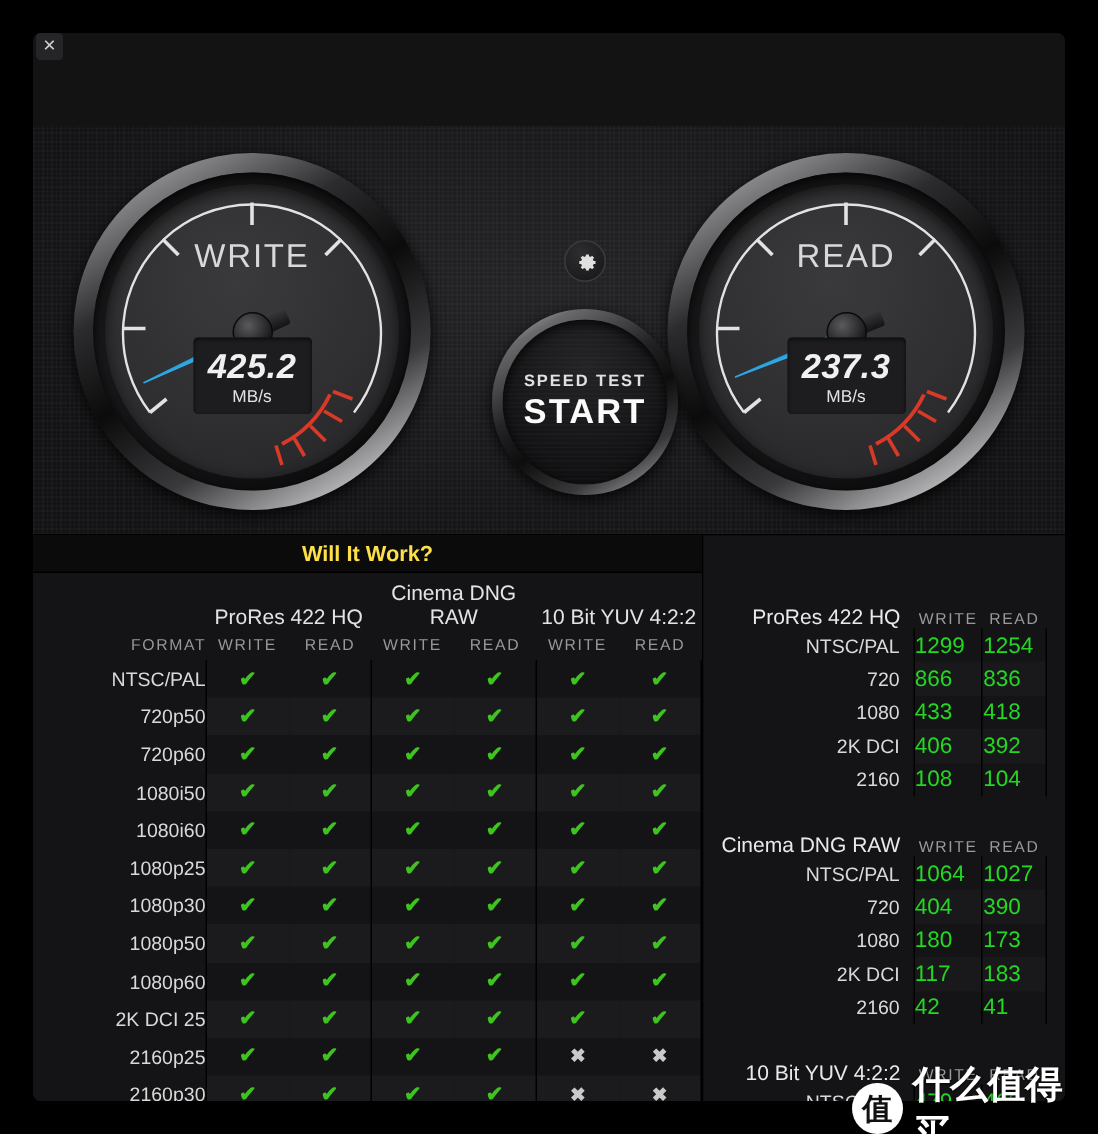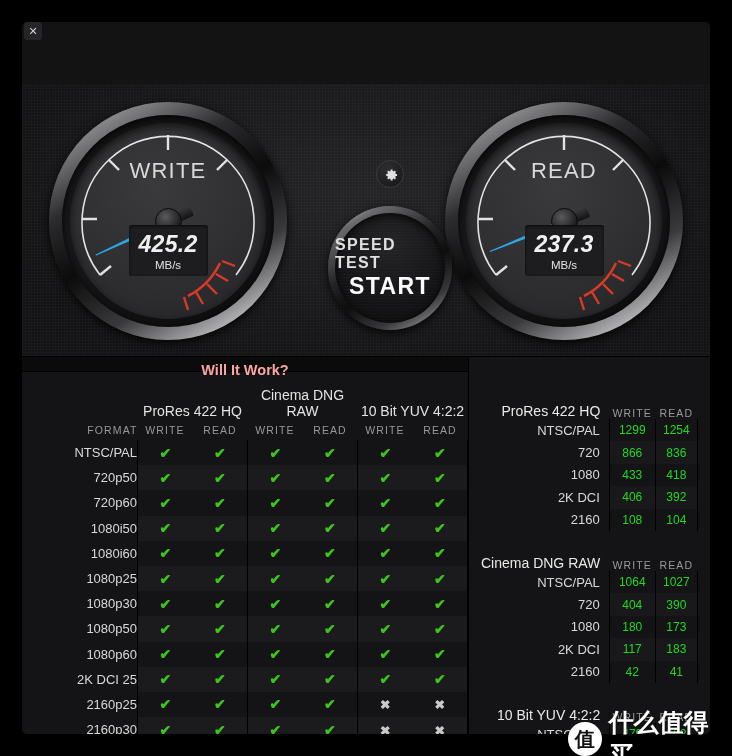--- a/index.html
+++ b/index.html
@@ -141,30 +141,30 @@
   }
   #startbtn .face {
     position: absolute; inset: 7px; border-radius: 50%;
     background:
       repeating-linear-gradient(0deg, rgba(255,255,255,.02) 0 1px, transparent 1px 3px),
       radial-gradient(circle at 50% 28%, #242426 0%, #161618 55%, #0c0c0d 100%);
     box-shadow: inset 0 2px 8px rgba(0,0,0,.9);
     display: flex; flex-direction: column;
     align-items: center; justify-content: center;
   }
-  #startbtn .l1 { font-size: 16px; color: #e0e0e0; font-weight: 700; letter-spacing: 1.3px; }
+  #startbtn .l1 { font-size: 11px; color: #e0e0e0; font-weight: 700; letter-spacing: 1.3px; }
   #startbtn .l2 { font-size: 23px; color: #fbfbfb; font-weight: 700; letter-spacing: 1.4px; margin-top: 1px; }
   
   #lower { position: absolute; left: 0; top: 335px; width: 688px; height: 377px; }
   #leftPanel  { position: absolute; left: 0;     top: 0; width: 446px; height: 377px; background: #141416; }
   #rightPanel { position: absolute; left: 447px; top: 0; width: 241px; height: 377px; background: #141416; }
   #vdiv { position: absolute; left: 446px; top: 0; width: 1px; height: 377px; background: #000; }
   .panelhead {
-    height: 15px; line-height: 27px; text-align: center;
-    font-size: 14.5px; font-weight: 700; color: #fca5a5;
+    height: 25px; line-height: 27px; text-align: center;
+    font-size: 14.5px; font-weight: 700; color: #fde047;
     background: #0b0b0c;
     border-bottom: 1px solid #000;
   }
   
   table { border-collapse: collapse; }
   #witw { position: absolute; left: 26px; top: 30px; width: 420px; }
   #witw td, #witw th { padding: 0; }
   .grp {
     font-size: 14px; color: #e3e3e3; font-weight: 400;
     text-align: center; height: 23px; vertical-align: bottom;
@@ -192,21 +192,21 @@
   }
   .hf-sub {
     font-size: 10.5px; color: #9a9a9a; letter-spacing: 1.1px;
     text-align: center; height: 28px; vertical-align: bottom; width: 57px;
   }
   .hf-lab {
     font-size: 13px; color: #d9d9d9; text-align: right;
     padding-right: 9px; height: 22.4px; white-space: nowrap;
   }
   .hf-val {
-    font-size: 12px; color: #23d723; text-align: center;
+    font-size: 15px; color: #23d723; 
     height: 22.4px; border-left: 1px solid #000;
   }
   .hf-val.last { border-right: 1px solid #000; }
   .hf-val.b { background: #19191b; }
   .hf-spacer { height: 12px; }
   
   #wm { position: absolute; left: 568px; top: 706px; z-index: 60; display: flex; align-items: center; }
   #wmlogo {
     width: 34px; height: 34px; border-radius: 50%;
     background: #fff; color: #111;

